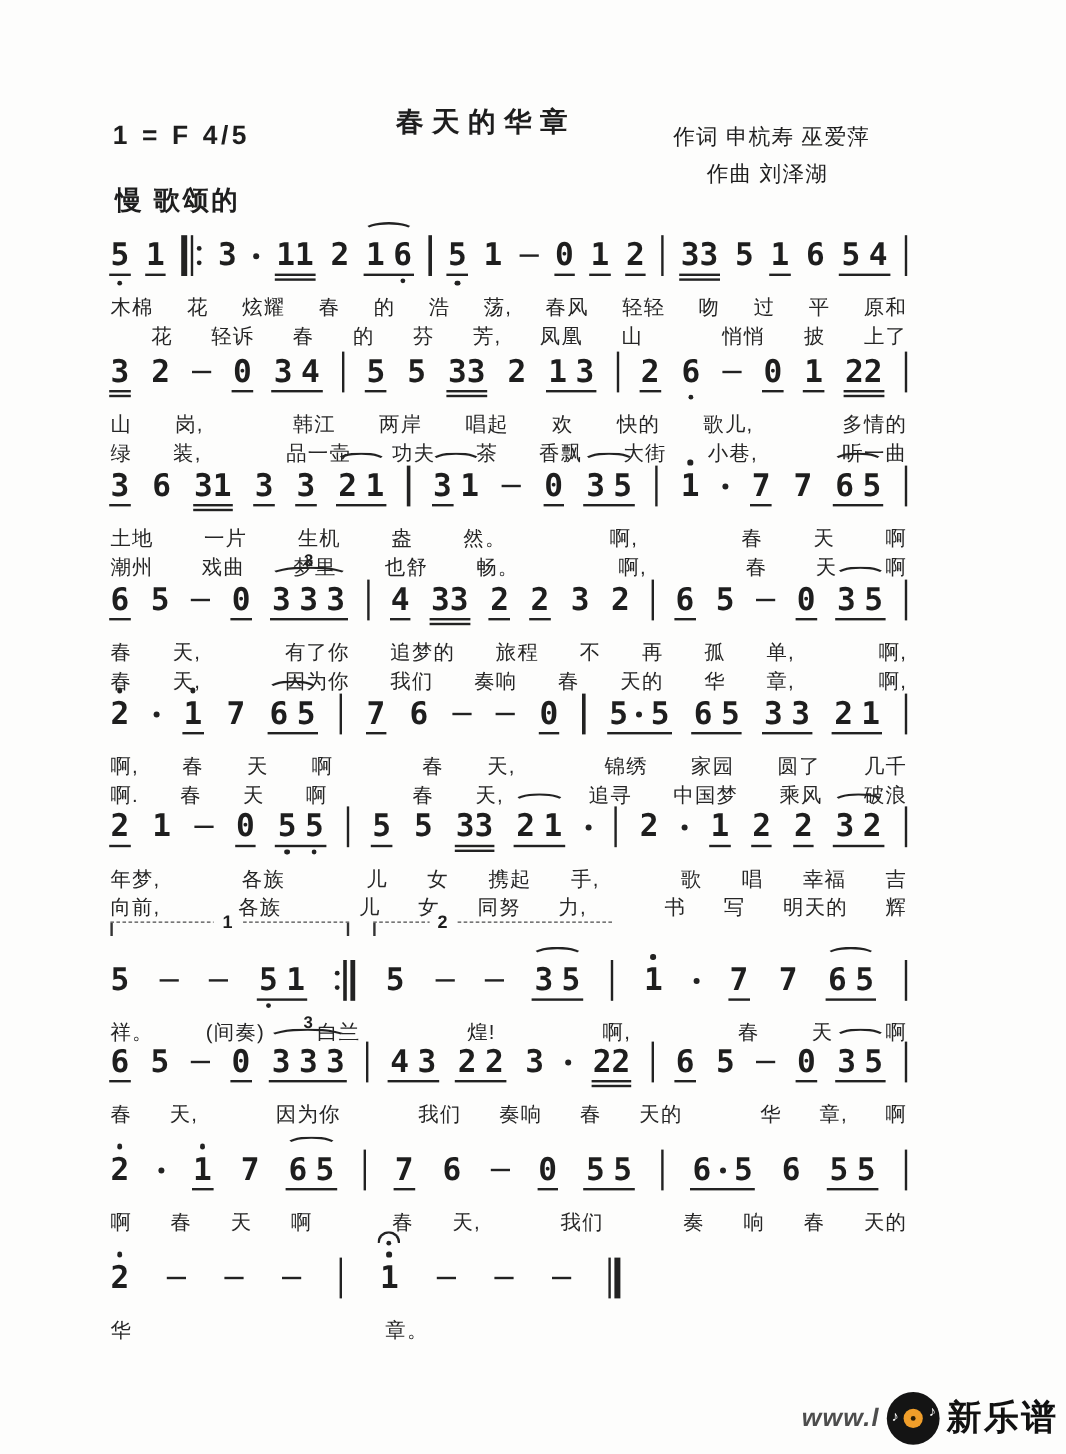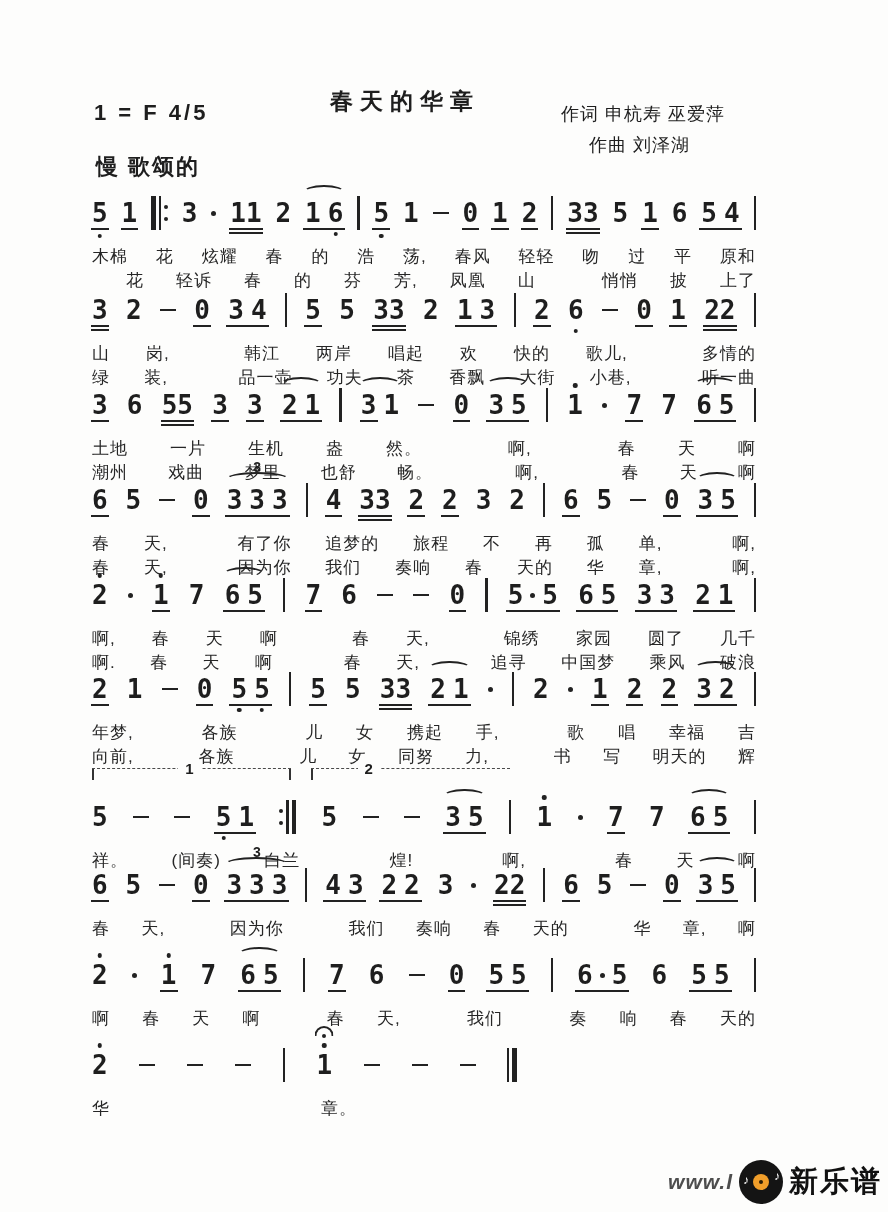--- a/index.html
+++ b/index.html
@@ -325,21 +325,21 @@
     <div class="system" style="top: 382px;">
       <div class="notes">
         <span class="tok">
           <span class="txt">3</span>
           <i class="ul" style="bottom: -4px;"></i>
         </span>
         <span class="tok">
           <span class="txt">6</span>
         </span>
         <span class="tok">
-          <span class="txt">55</span>
+          <span class="txt">31</span>
           <i class="ul" style="bottom: -4px;"></i>
           <i class="ul" style="bottom: -8px;"></i>
         </span>
         <span class="tok">
           <span class="txt">3</span>
           <i class="ul" style="bottom: -4px;"></i>
         </span>
         <span class="tok">
           <span class="txt">3</span>
           <i class="ul" style="bottom: -4px;"></i>

